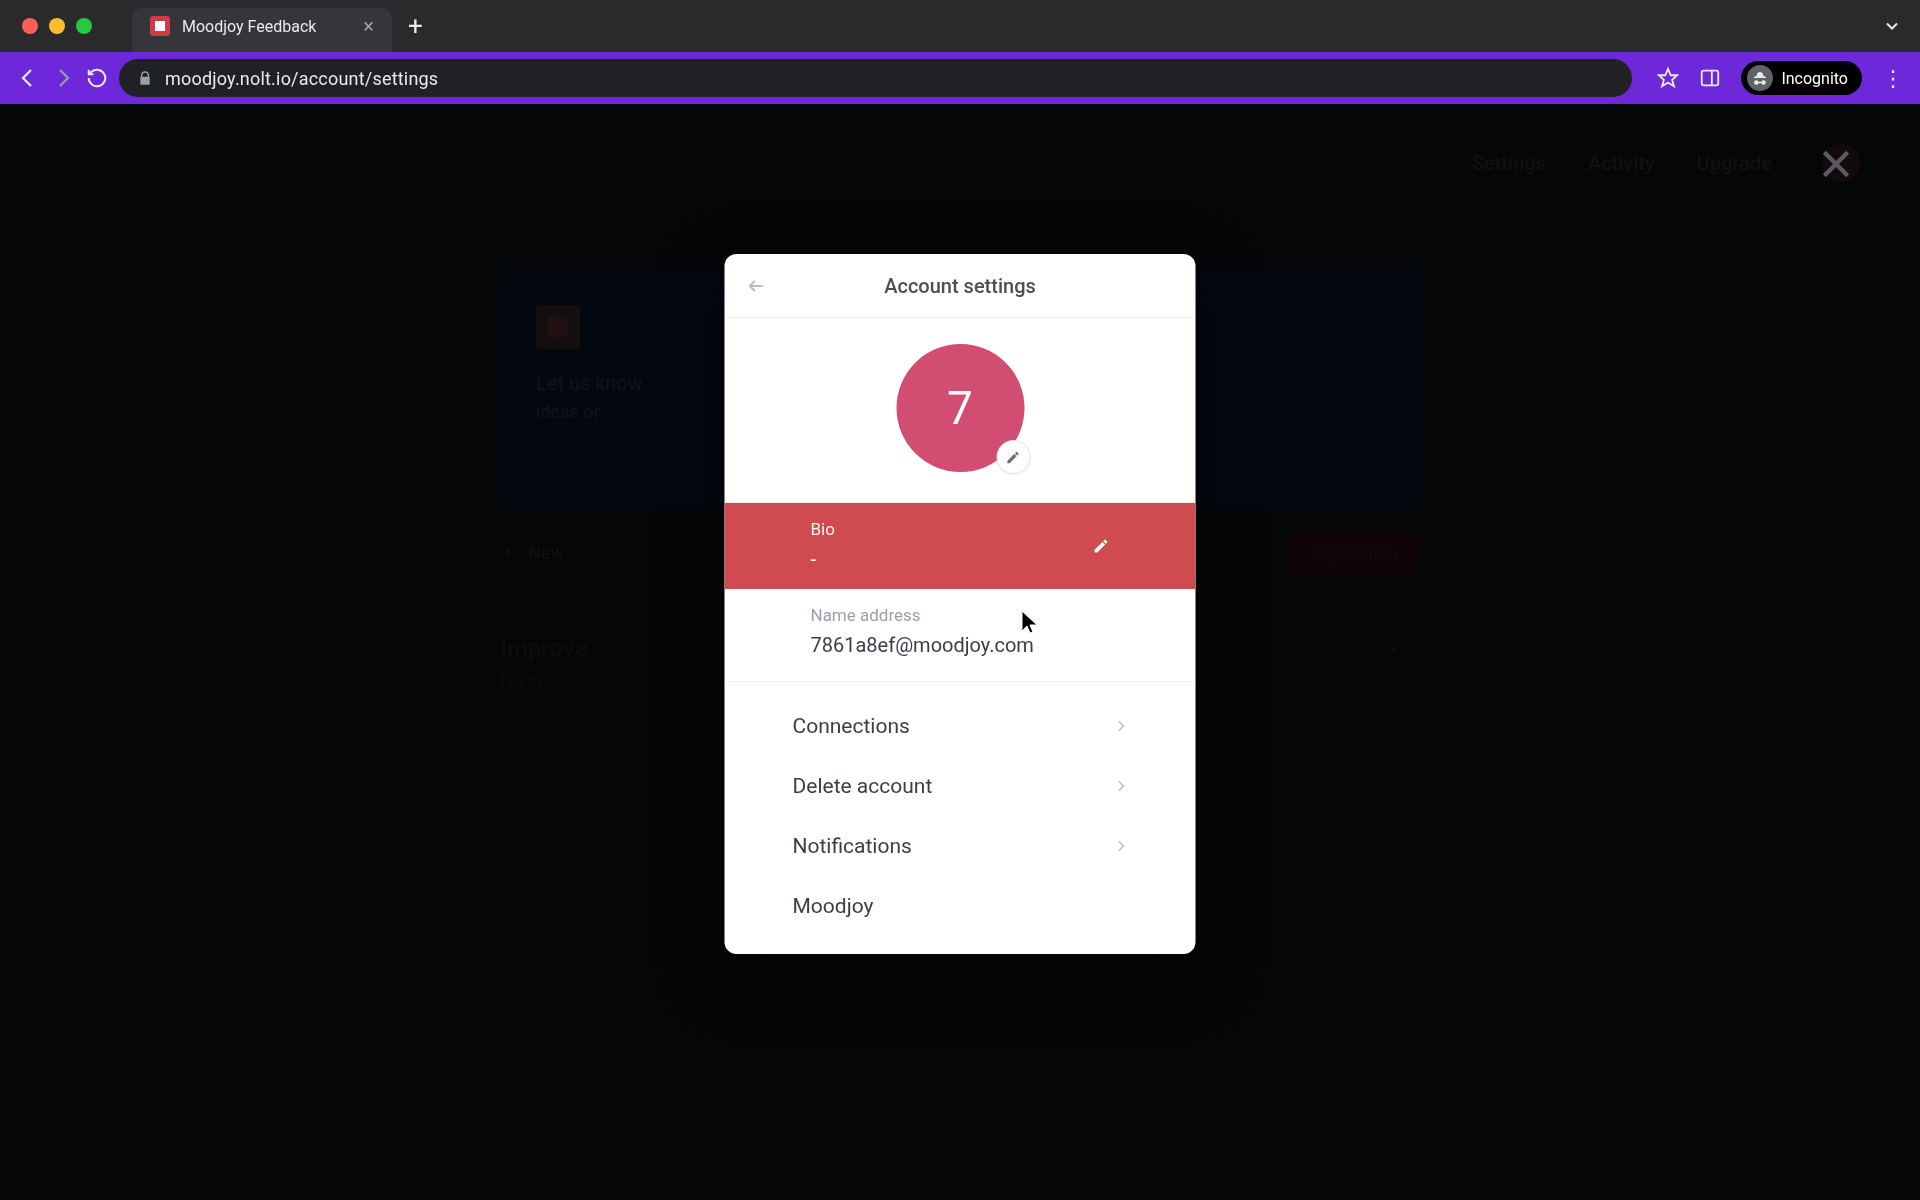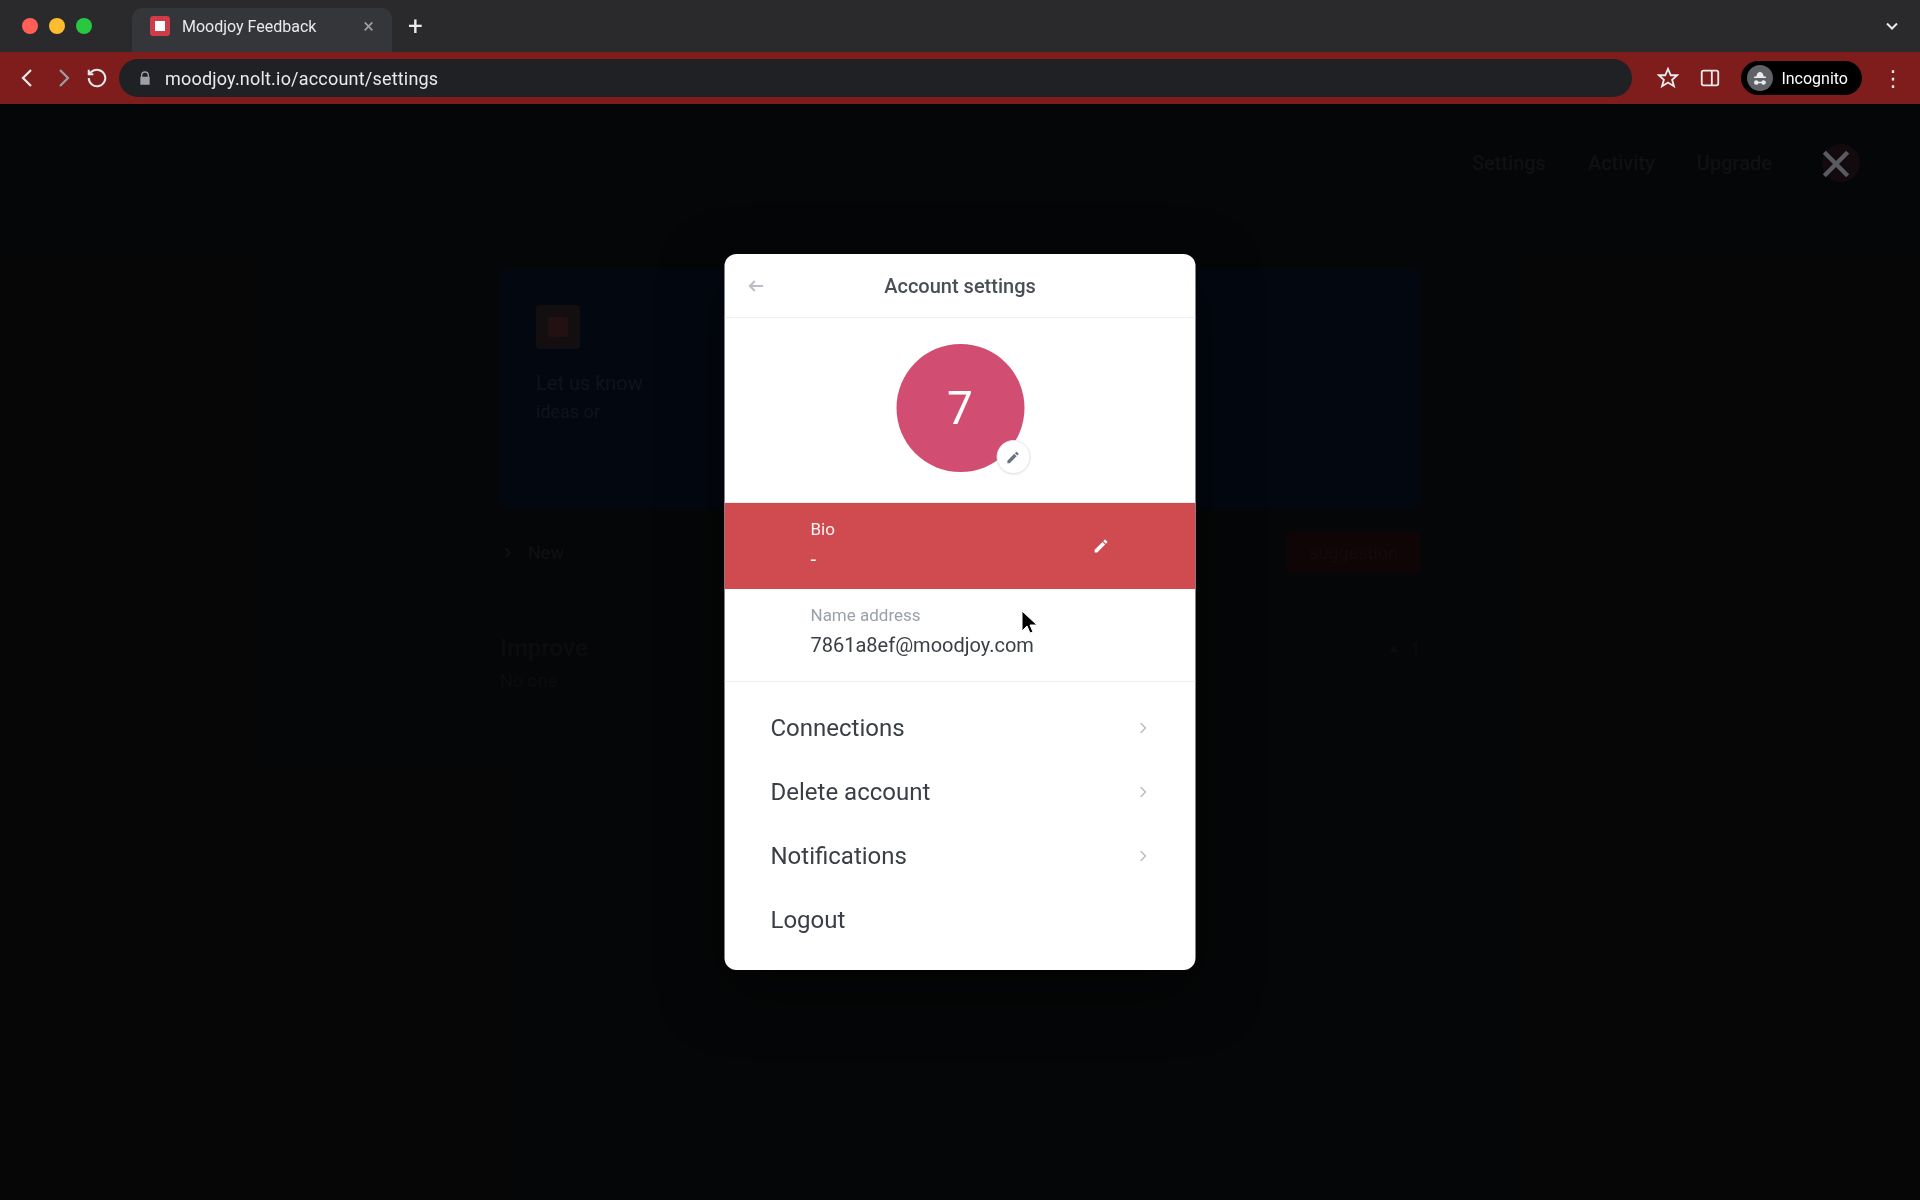--- a/index.html
+++ b/index.html
@@ -38,21 +38,21 @@
   .new-tab {
     color:#e8eaed; font-size:26px; margin-left: 16px; line-height:1;
   }
   .chevron-down-right {
     margin-left:auto; margin-right:18px; color:#e8eaed;
   }
 
   
   .omnibox-row {
     position:absolute; top:52px; left:0; right:0; height:52px;
-    background:#7f1d1d;
+    background:#6d28d9;
     display:flex; align-items:center; padding:0 16px; gap:11px;
   }
   .nav-icon { color:#9aa0a6; display:flex; }
   .nav-icon.enabled { color:#e8eaed; }
   .omnibox {
     flex:1; height:38px; background:#202124; border-radius:20px;
     display:flex; align-items:center; padding:0 18px; gap:12px;
   }
   .lock { color:#9aa0a6; }
   .url  { color:#e8eaed; font-size:18px; letter-spacing:.2px; }
@@ -189,22 +189,22 @@
     position:absolute; right:86px; top:50%; transform:translateY(-50%);
     color:#fff;
   }
   .sep{ height:1px; background:#eceef1; margin:6px 0 0; }
 
   .menu{
     padding:14px 0 18px;
   }
   .menu-item{
     display:flex; align-items:center; justify-content:space-between;
-    padding:18px 46px;
-    font-size:24px; color:#3a3f47;
+    padding:18px 68px;
+    font-size:21px; color:#3a3f47;
   }
   .menu-item .chev{ color:#b9bec6; }
 
   
   .cursor{
     position:absolute; width:22px; height:26px; pointer-events:none;
   }
 
   svg{ display:block; }
 </style>
@@ -383,21 +383,21 @@
       </div>
       <div class="menu-item">
         <span>Notifications</span>
         <span class="chev">
           <svg width="14" height="14" viewBox="0 0 24 24" fill="none" stroke="currentColor" stroke-width="2.6">
               <polyline points="9 4 17 12 9 20"></polyline>
             </svg>
         </span>
       </div>
       <div class="menu-item">
-        <span>Logout</span>
+        <span>Moodjoy</span>
       </div>
     </div>
   </div>
 
   <span class="cursor" style="left:1018px; top:505px;">
     <svg width="22" height="28" viewBox="0 0 22 28">
         <path d="M4 2v20l5-5 3 7 3-1-3-7h7L4 2z" fill="#000" stroke="#fff" stroke-width="1"></path>
       </svg>
   </span>
 </div>

